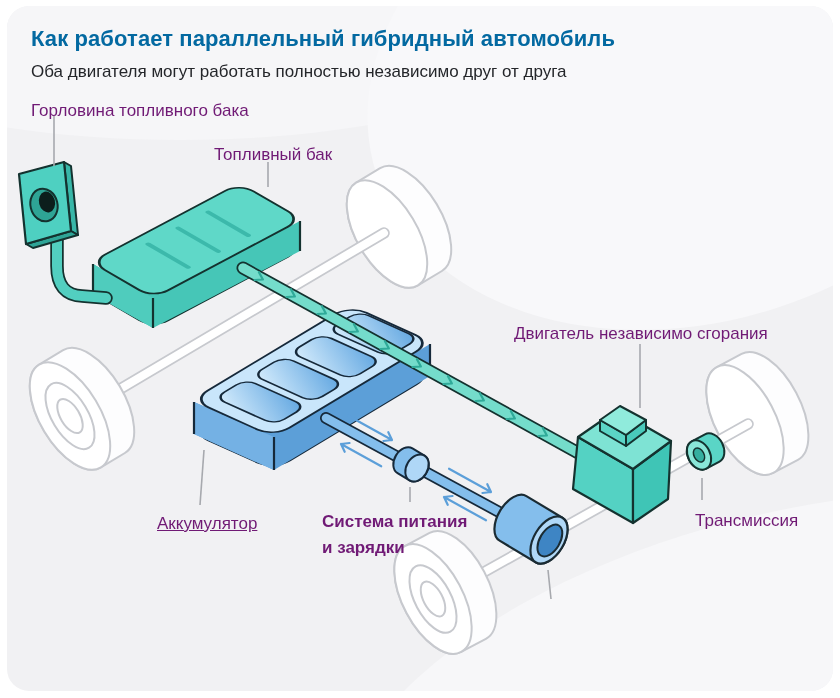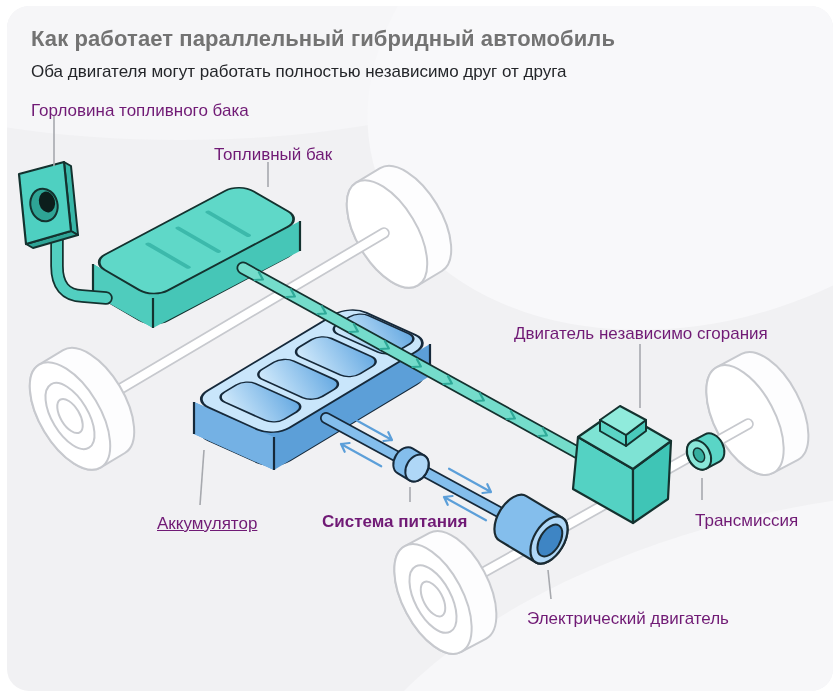--- a/index.html
+++ b/index.html
@@ -1,20 +1,20 @@
 <!DOCTYPE html>
 <html><head>
 <meta charset="utf-8">
 <style>
   html,body{margin:0;padding:0;background:#ffffff;}
   body{font-family:"Liberation Sans","DejaVu Sans",sans-serif;-webkit-font-smoothing:antialiased;}
   .stage{position:relative;width:840px;height:698px;background:#ffffff;overflow:hidden;}
   .card{position:absolute;left:7px;top:6px;right:7px;bottom:7px;background:#F1F1F3;border-radius:22px;overflow:hidden;}
   .diagram-svg{position:absolute;left:-7px;top:-6px;width:840px;height:698px;}
-  .title{position:absolute;left:24px;top:19px;font-size:22px;line-height:28px;font-weight:700;color:#737373;letter-spacing:.1px;}
+  .title{position:absolute;left:24px;top:19px;font-size:22px;line-height:28px;font-weight:700;color:#0369a1;letter-spacing:.1px;}
   .subtitle{position:absolute;left:24px;top:55px;font-size:17px;line-height:22px;font-weight:400;color:#24262A;}
   .lbl{position:absolute;font-size:17px;line-height:26px;color:#701a75;white-space:nowrap;}
 </style>
 </head>
 <body>
 
 <div class="stage">
   <div class="card">
 
     <svg class="diagram-svg" viewBox="0 0 840 698">
@@ -159,18 +159,18 @@
 
     <div class="title">Как работает параллельный гибридный автомобиль</div>
     <div class="subtitle">Оба двигателя могут работать полностью независимо друг от друга</div>
 
     <div class="lbl" style="left:24px;top:92px;">Горловина топливного бака</div>
     <div class="lbl" style="left:207px;top:136px;">Топливный бак</div>
     <div class="lbl" style="left:507px;top:315px;">Двигатель независимо сгорания</div>
     <div class="lbl" style="left:150px;top:505px;text-decoration:underline;">Аккумулятор</div>
     <div class="lbl" style="left:315px;top:503px;font-weight:bold;">
       <div>Система питания</div>
+      <div>и зарядки</div>
     </div>
-    <div class="lbl" style="left:520px;top:600px;">Электрический двигатель</div>
     <div class="lbl" style="left:688px;top:502px;">Трансмиссия</div>
 
   </div>
 </div>
 
 </body></html>

